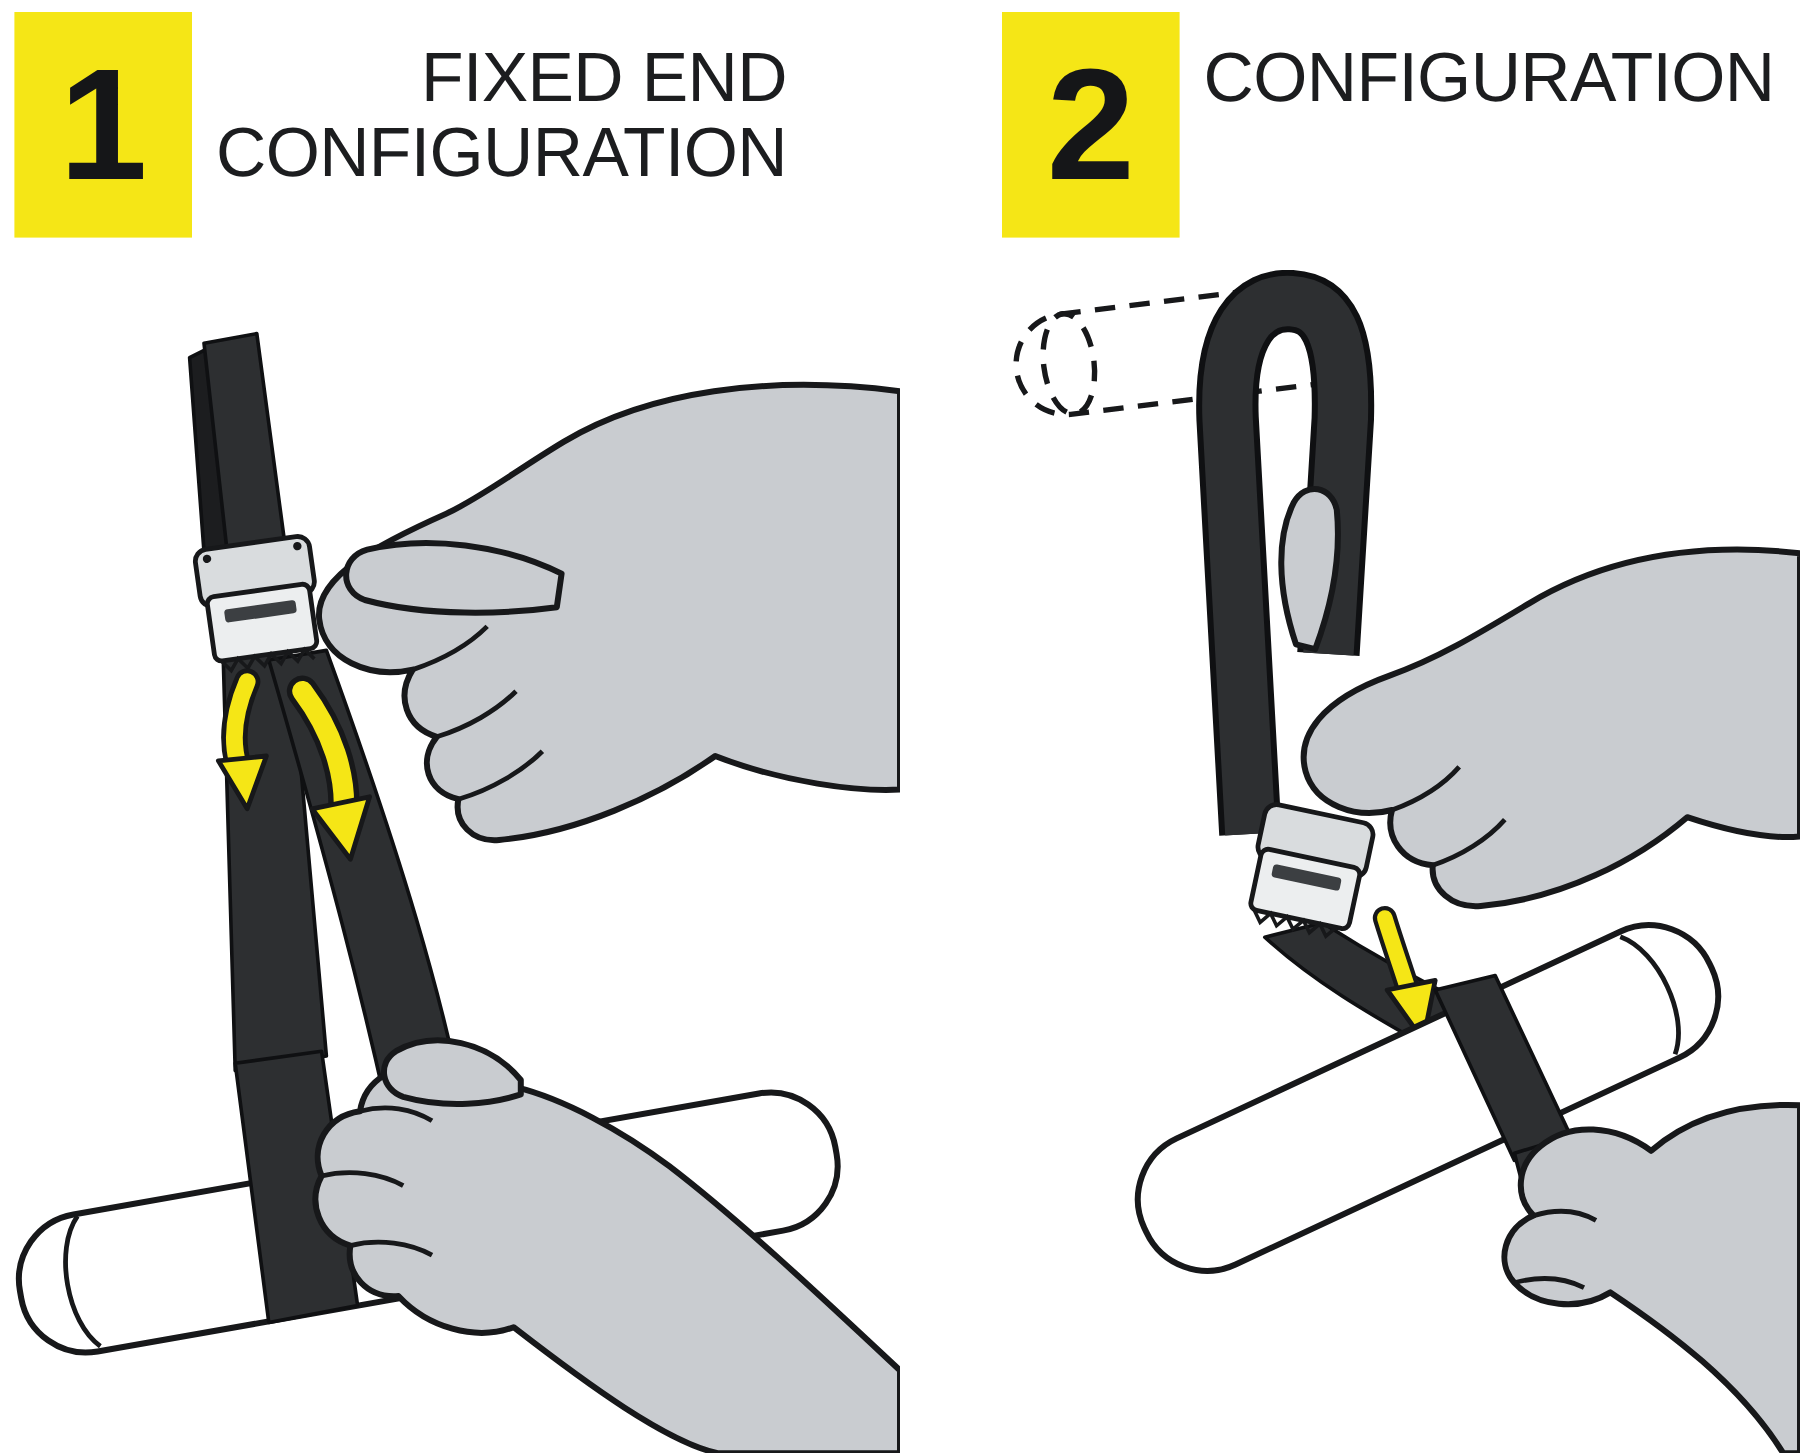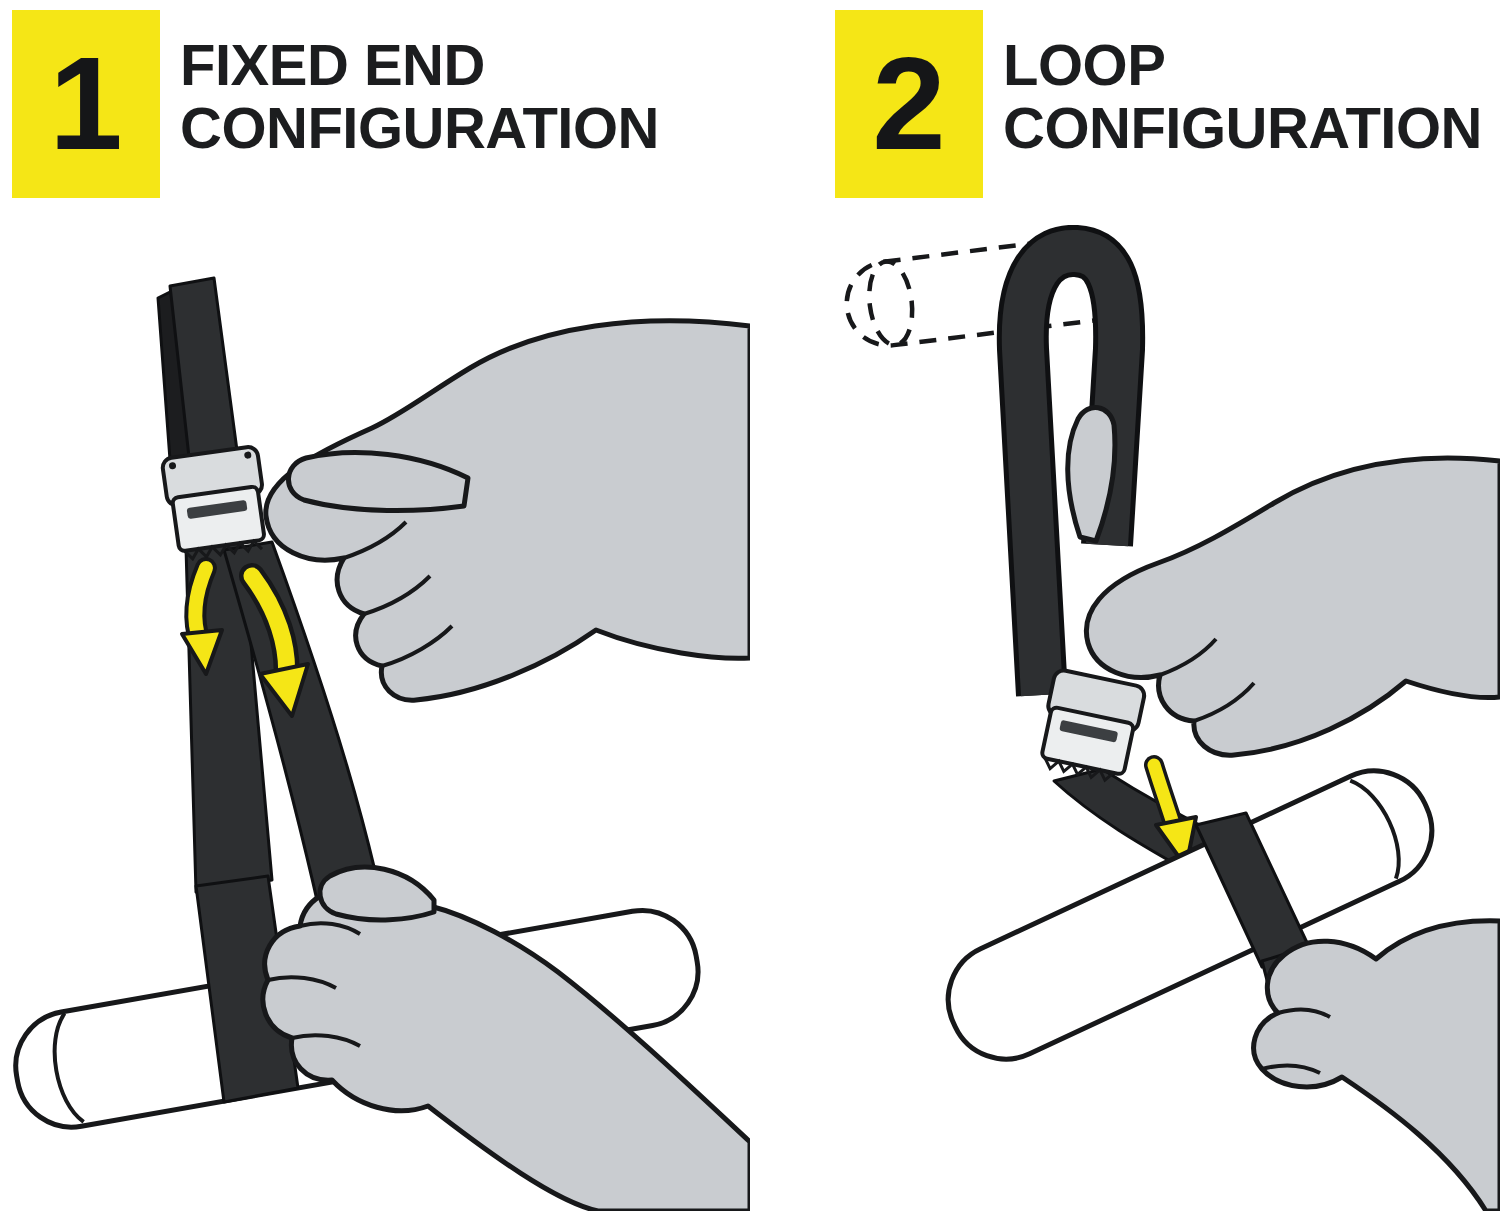--- a/index.html
+++ b/index.html
@@ -16,22 +16,22 @@
   #panel-1 .panel-header { margin: 10px 0 0 12px; }
   #panel-2 .panel-header { margin: 10px 0 0 85px; }
   .step-badge {
     flex: 0 0 148px; width: 148px; height: 188px;
     background: #f5e616;
     display: flex; align-items: center; justify-content: center;
   }
   .step-number { font-weight: bold; font-size: 132px; color: #151618; line-height: 1; }
   .step-title {
     margin: 24px 0 0 0;
-    font-weight: bold; color: #1c1d1f;
-    font-size: 58px; line-height: 1.08; letter-spacing: -0.5px;
+    font-weight: normal; color: #1c1d1f;
+    font-size: 58px; line-height: 1.08; letter-spacing: -0.5px; text-align: right;
   }
   .step-title .line { display: block; white-space: nowrap; }
   .illo { position: absolute; left: 0; }
 </style>
 </head>
 <body>
 
 <div class="poster">
 
   <section class="panel" id="panel-1">
@@ -105,21 +105,20 @@
       </g>
     </svg>
   </section>
 
   <section class="panel" id="panel-2">
     <header class="panel-header">
       <div class="step-badge">
         <span class="step-number">2</span>
       </div>
       <h1 class="step-title">
-        <span class="line">LOOP</span>
         <span class="line">CONFIGURATION</span>
       </h1>
     </header>
 
     <svg class="illo" style="top:225px" width="750" height="986" viewBox="0 0 750 986">
 
       <g transform="rotate(-7 240 66)" fill="none" stroke="#17181a" stroke-width="4.5" stroke-dasharray="17 12">
         <rect x="96" y="24" width="286" height="84" rx="42" fill="#ffffff"></rect>
         <ellipse cx="140" cy="66" rx="21" ry="42"></ellipse>
       </g>

